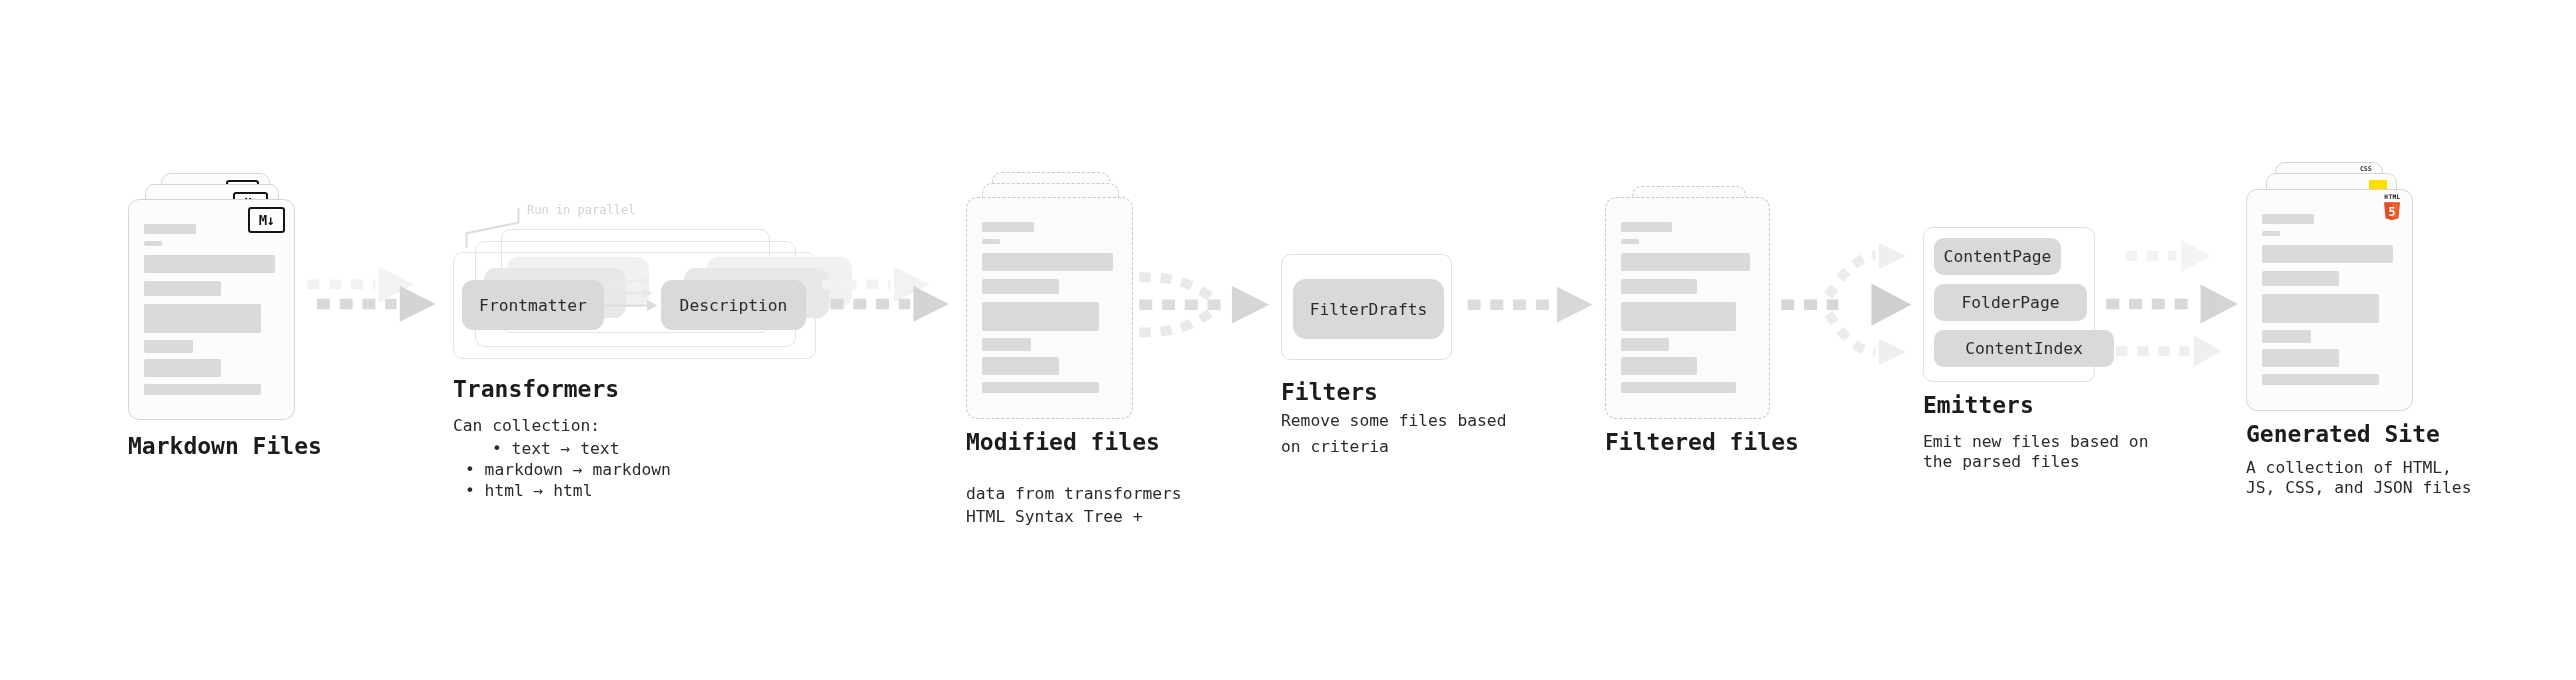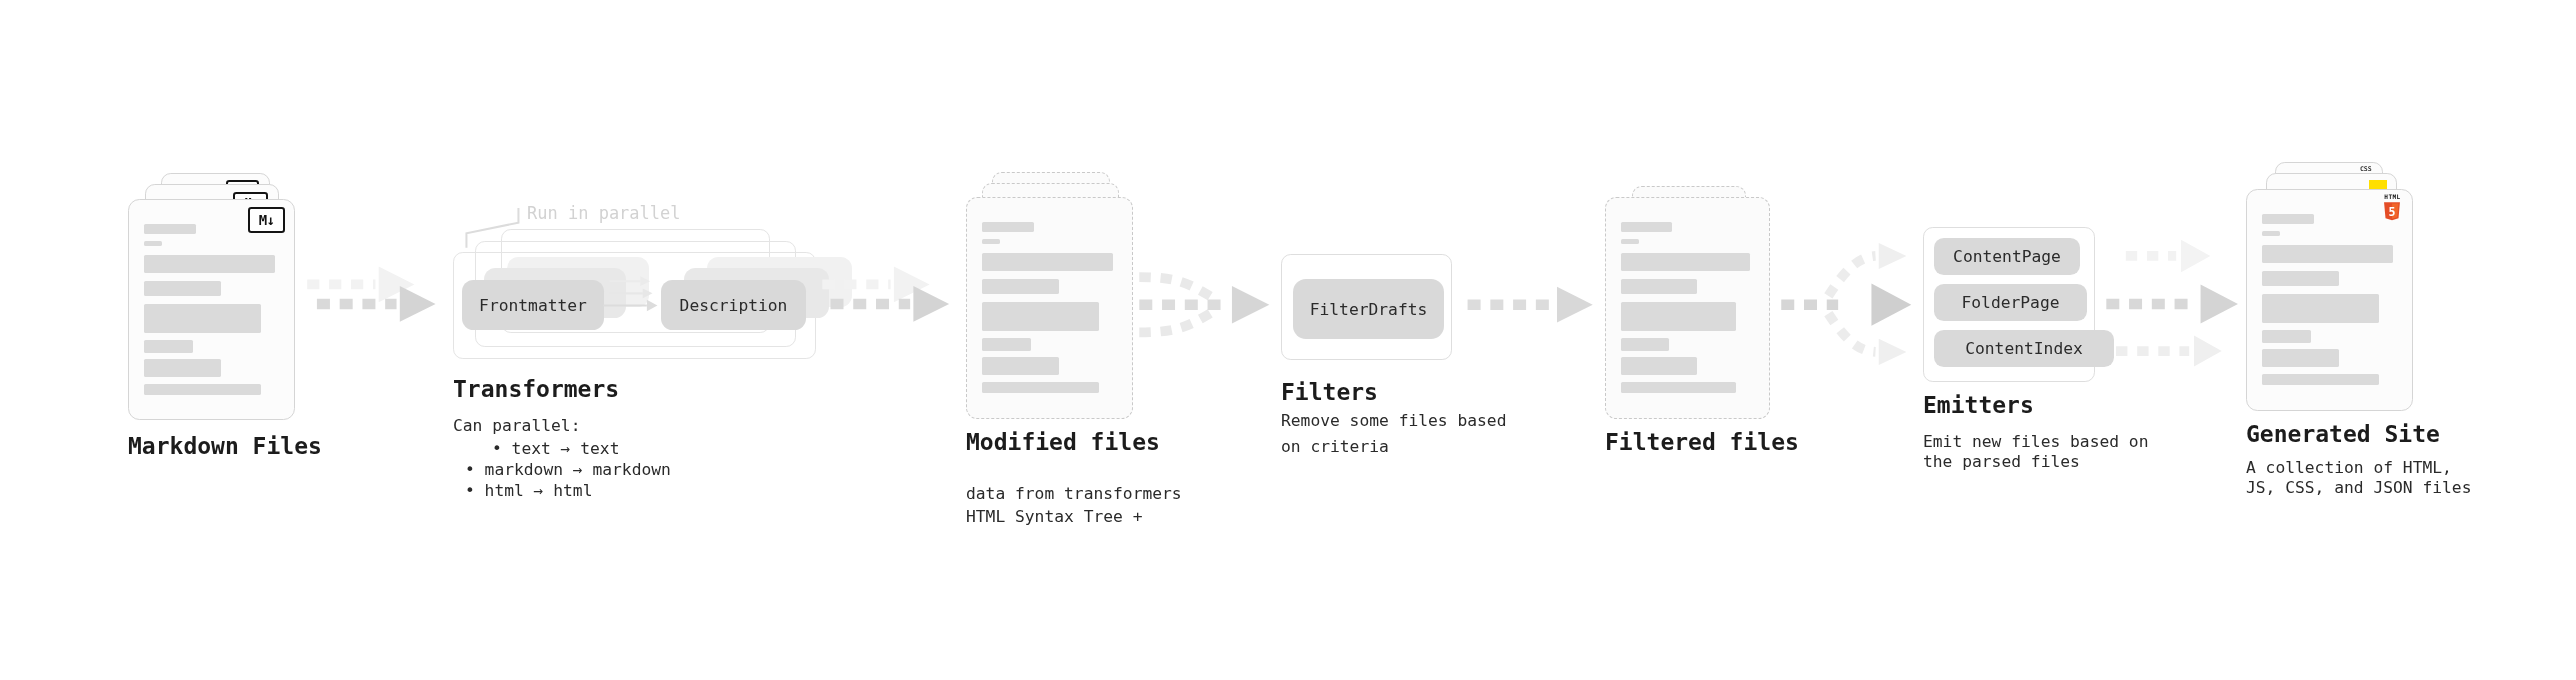--- a/index.html
+++ b/index.html
@@ -26,21 +26,21 @@
   .obox{position:absolute;box-sizing:border-box;border:1.6px solid #e4e4e4;border-radius:9.8px;background:transparent;}
   .obox.filled{background:#fff;border-color:#dedede;}
   .chip{position:absolute;box-sizing:border-box;display:flex;align-items:center;justify-content:center;
         background:#d9d9d9;border-radius:11.4px;color:#2b2b2b;font-size:16.3px;white-space:nowrap;}
   .chip.ghost1{background:#e8e8e8;}
   .chip.ghost2{background:#f1f1f1;}
   .chip.small{border-radius:9.8px;}
   
   .t-title{position:absolute;font-size:23px;font-weight:600;color:#1c1c1c;white-space:nowrap;}
   .t-body{position:absolute;font-size:16.3px;color:#2a2a2a;white-space:nowrap;}
-  .note{position:absolute;font-size:17px;color:#d2d2d2;white-space:nowrap;}
+  .note{position:absolute;font-size:12px;color:#d2d2d2;white-space:nowrap;}
   svg.overlay{position:absolute;left:0;top:0;z-index:20;pointer-events:none;}
 </style>
 </head>
 <body>
 
 <div class="canvas">
 
   
   <div class="group">
     <div class="page" style="left:161px;top:173px;width:109px;height:98px;border-radius:9.8px;z-index:1;">
@@ -74,21 +74,21 @@
     <div class="chip ghost2" style="left:507px;top:257px;width:142px;height:50px;"></div>
     <div class="chip ghost1" style="left:484px;top:268px;width:142px;height:50px;"></div>
     <div class="chip ghost2" style="left:707px;top:257px;width:145px;height:50px;"></div>
     <div class="chip ghost1" style="left:684px;top:268px;width:145px;height:50px;"></div>
     <div class="chip" style="left:462px;top:280px;width:142px;height:50px;z-index:5;">Frontmatter</div>
     <div class="chip" style="left:661px;top:280px;width:145px;height:50px;z-index:5;">Description</div>
 
     <div class="note" style="left:527px;top:203px;">Run in parallel</div>
 
     <div class="t-title" style="left:453px;top:376px;">Transformers</div>
-    <div class="t-body" style="left:453px;top:416px;">Can parallel:</div>
+    <div class="t-body" style="left:453px;top:416px;">Can collection:</div>
     <div class="t-body" style="left:492px;top:439px;">• text → text</div>
     <div class="t-body" style="left:465px;top:460px;">• markdown → markdown</div>
     <div class="t-body" style="left:465px;top:481px;">• html → html</div>
   </div>
 
   
   <div class="group">
     <div class="page dashed" style="left:992px;top:172px;width:118px;height:89px;border-radius:9.8px;z-index:1;"></div>
     <div class="page dashed" style="left:982px;top:183px;width:137px;height:89px;border-radius:9.8px;z-index:2;"></div>
     <div class="page dashed" style="left:966px;top:197px;width:167px;height:222px;z-index:3;">
@@ -131,21 +131,21 @@
           <div class="bar" style="width: 57%; height: 18px; margin-bottom: 7.3px;"></div>
           <div class="bar" style="width: 86%; height: 10.6px; margin-bottom: 0px;"></div>
         </div>
     </div>
     <div class="t-title" style="left:1605px;top:429px;">Filtered files</div>
   </div>
 
   
   <div class="group">
     <div class="obox filled" style="left:1923px;top:227px;width:172px;height:155px;"></div>
-    <div class="chip small" style="left:1934px;top:238px;width:146px;height:37px;">ContentPage</div>
+    <div class="chip small" style="left:1934px;top:238px;width:127px;height:37px;">ContentPage</div>
     <div class="chip small" style="left:1934px;top:284px;width:153px;height:37px;">FolderPage</div>
     <div class="chip small" style="left:1934px;top:330px;width:180px;height:37px;">ContentIndex</div>
     <div class="t-title" style="left:1923px;top:392px;">Emitters</div>
     <div class="t-body" style="left:1923px;top:432px;">Emit new files based on</div>
     <div class="t-body" style="left:1923px;top:452px;">the parsed files</div>
   </div>
 
   
   <div class="group">
     <div class="page" style="left:2275px;top:162px;width:108px;height:98px;border-radius:9.8px;z-index:1;">

